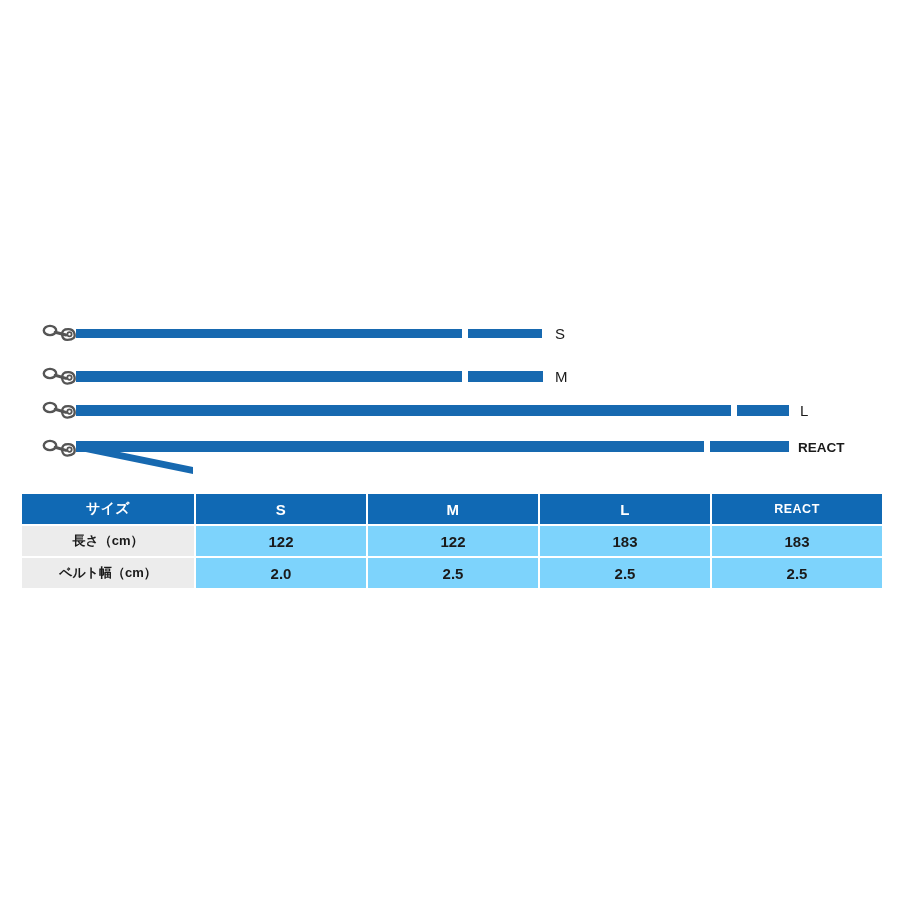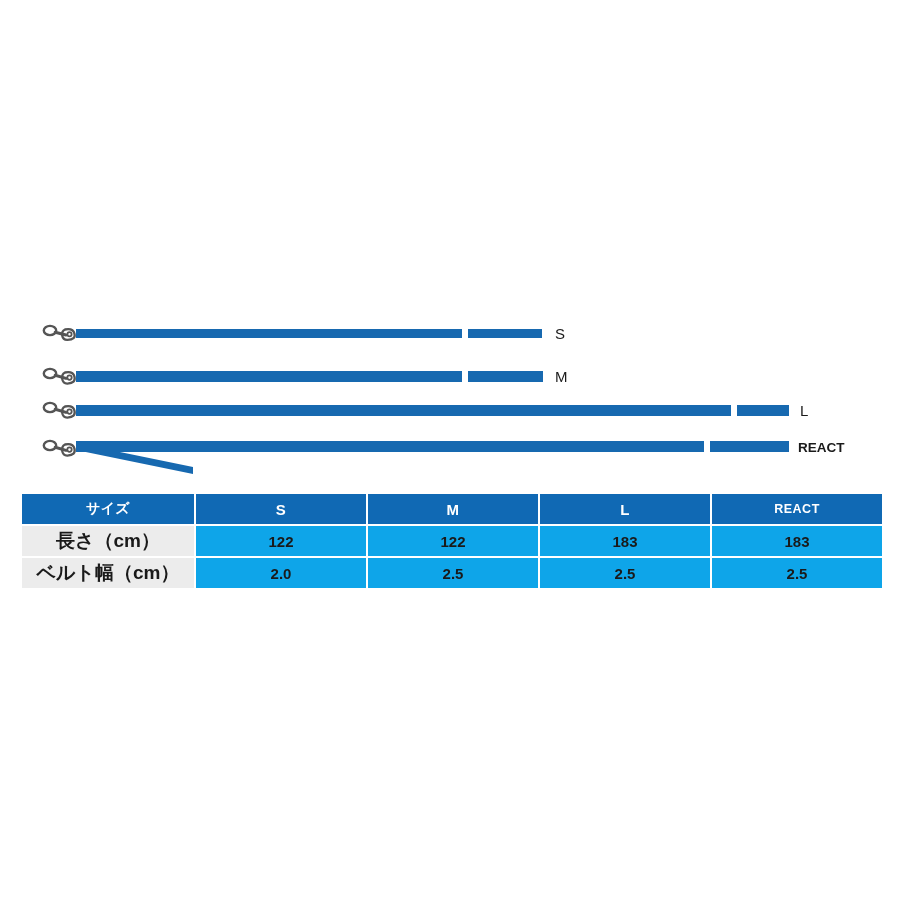--- a/index.html
+++ b/index.html
@@ -92,25 +92,25 @@
     letter-spacing: 0.3px;
   }
   table.spec thead th.col-head {
     font-size: 15px;
   }
   table.spec thead th.col-head-small {
     font-size: 12.5px;
     letter-spacing: 0.5px;
   }
   table.spec tbody td {
-    background: #0ea5e9;
+    background: #7dd3fc;
   }
   table.spec tbody td.rowhead {
     font-weight: bold;
-    font-size: 19px;
+    font-size: 13px;
     background: #ececec;
     color: #1a1a1a;
   }
   table.spec tbody td.val {
     font-weight: bold;
     font-size: 15px;
   }
   .col-first { width: 172px; }
   .col-rest  { width: 170px; }
 </style>

